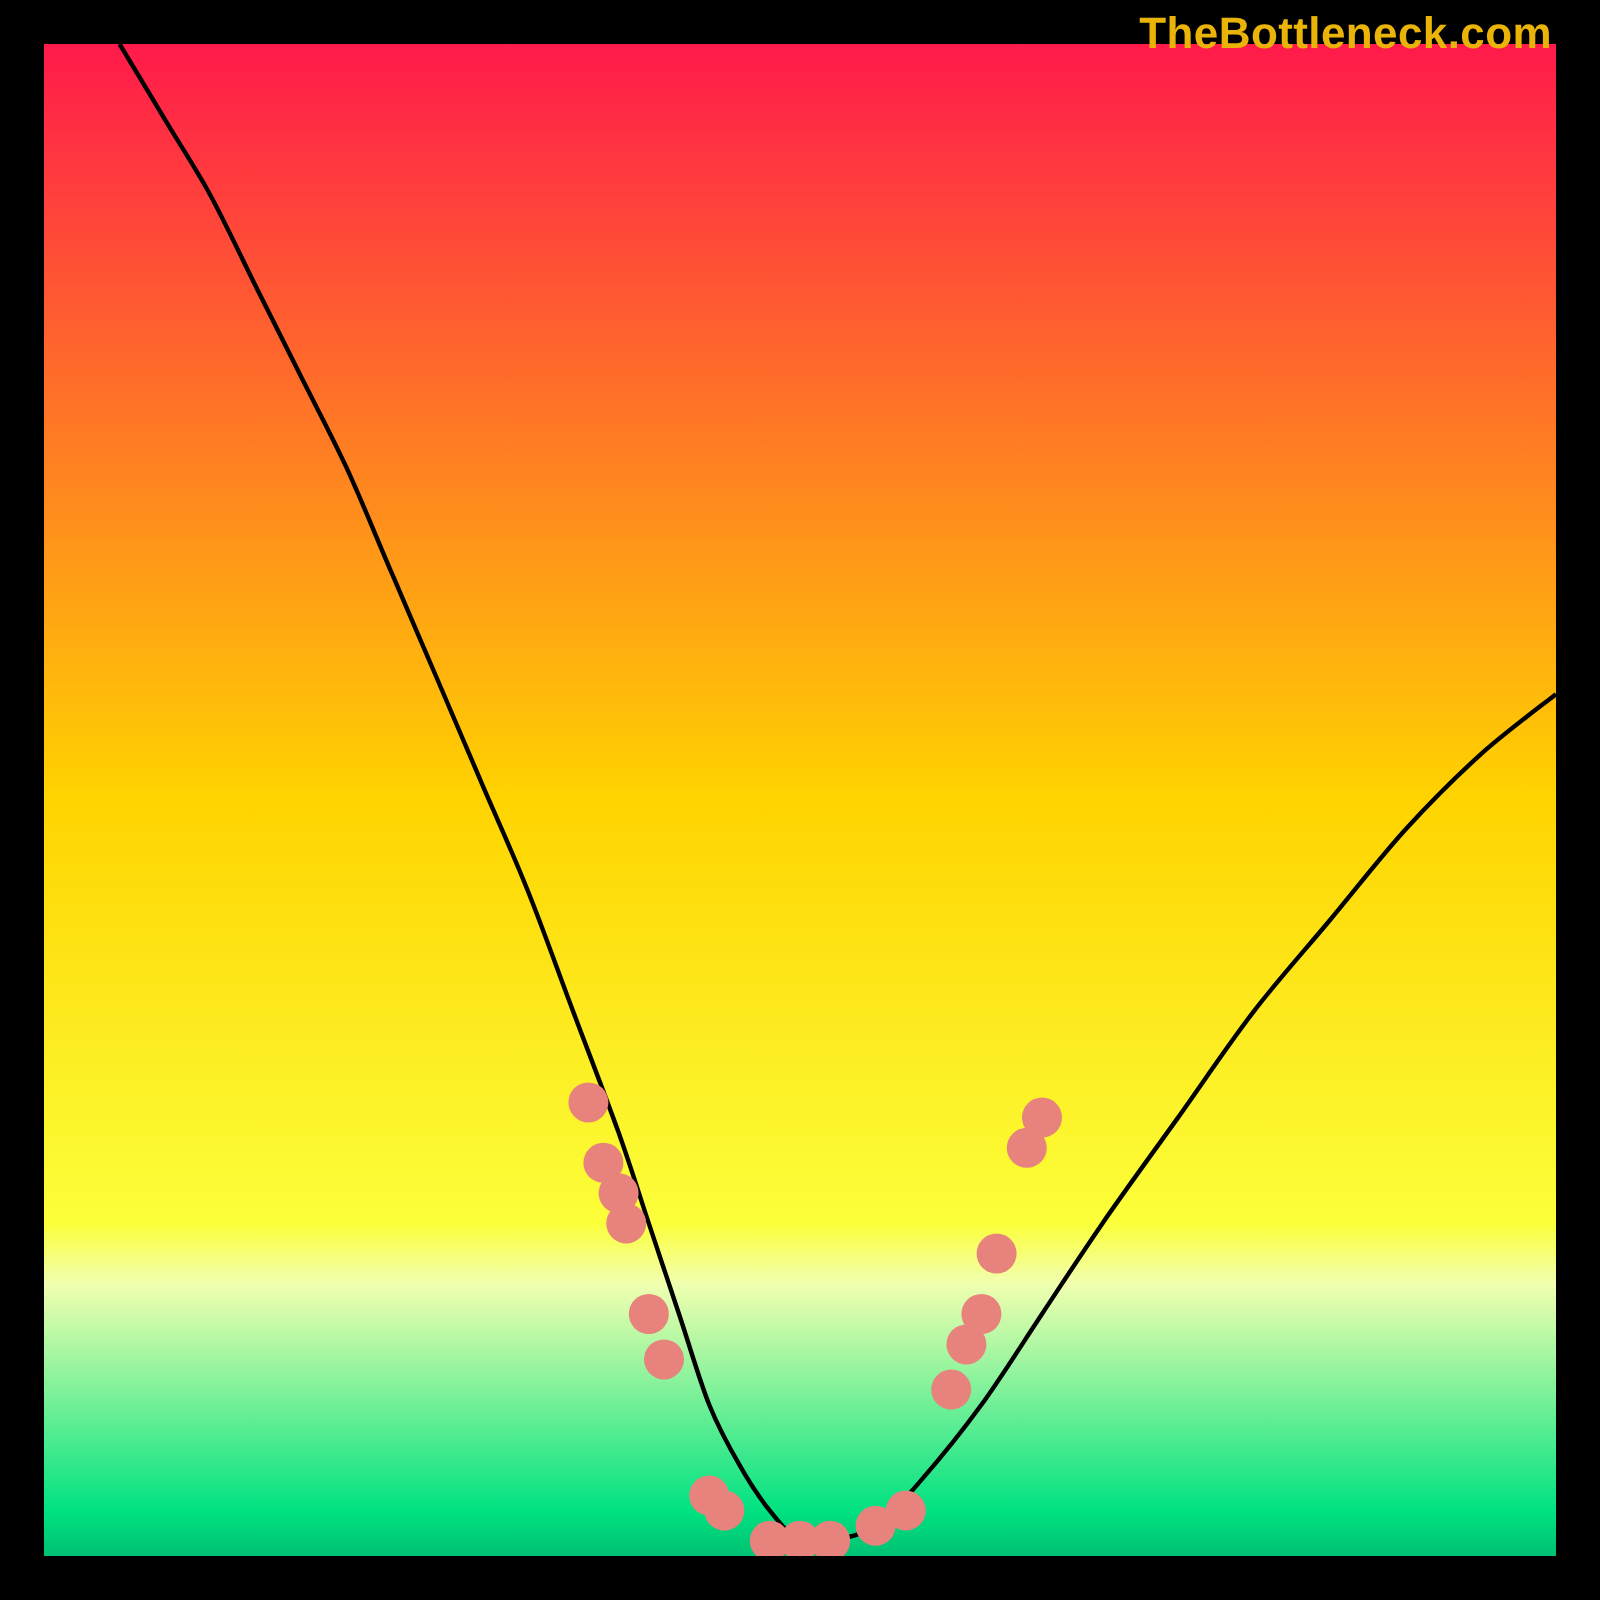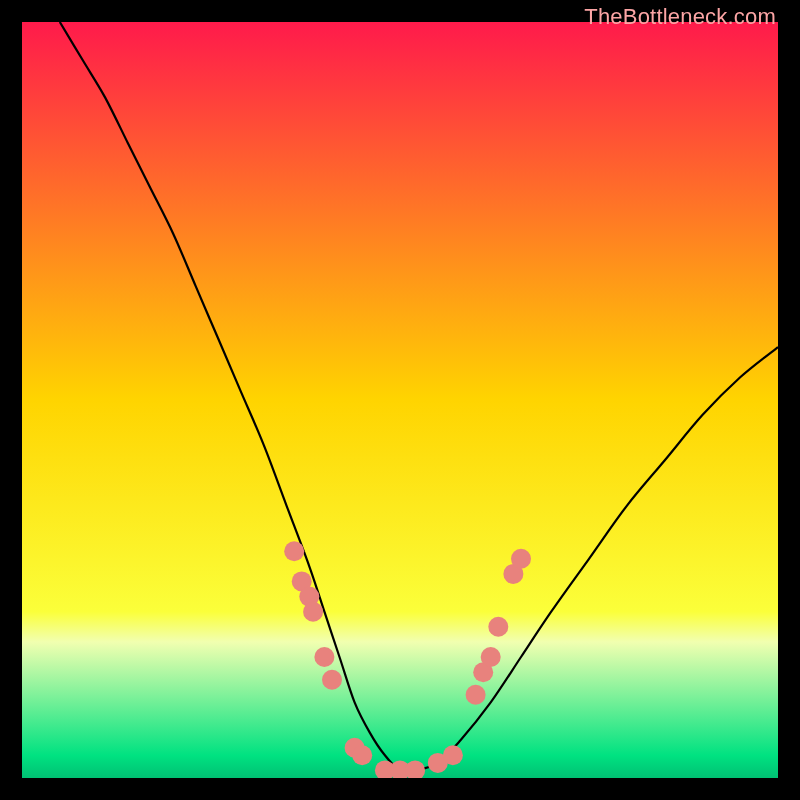--- a/index.html
+++ b/index.html
@@ -24,22 +24,22 @@
     top: 0;
     width: 756px;
     height: 756px;
   }
   .watermark {
     position: absolute;
     top: 4px;
     right: 24px;
     font-family: Arial, Helvetica, sans-serif;
     font-size: 22px;
-    font-weight: 400;
-    color: #fca5a5;
+    font-weight: 700;
+    color: #eab308;
     letter-spacing: 0.2px;
   }
 </style>
 </head>
 <body>
 
 <div class="frame">
   <svg class="plot" viewBox="0 0 756 756" preserveAspectRatio="none">
     <defs>
       <linearGradient id="bg" x1="0" y1="0" x2="0" y2="1">

